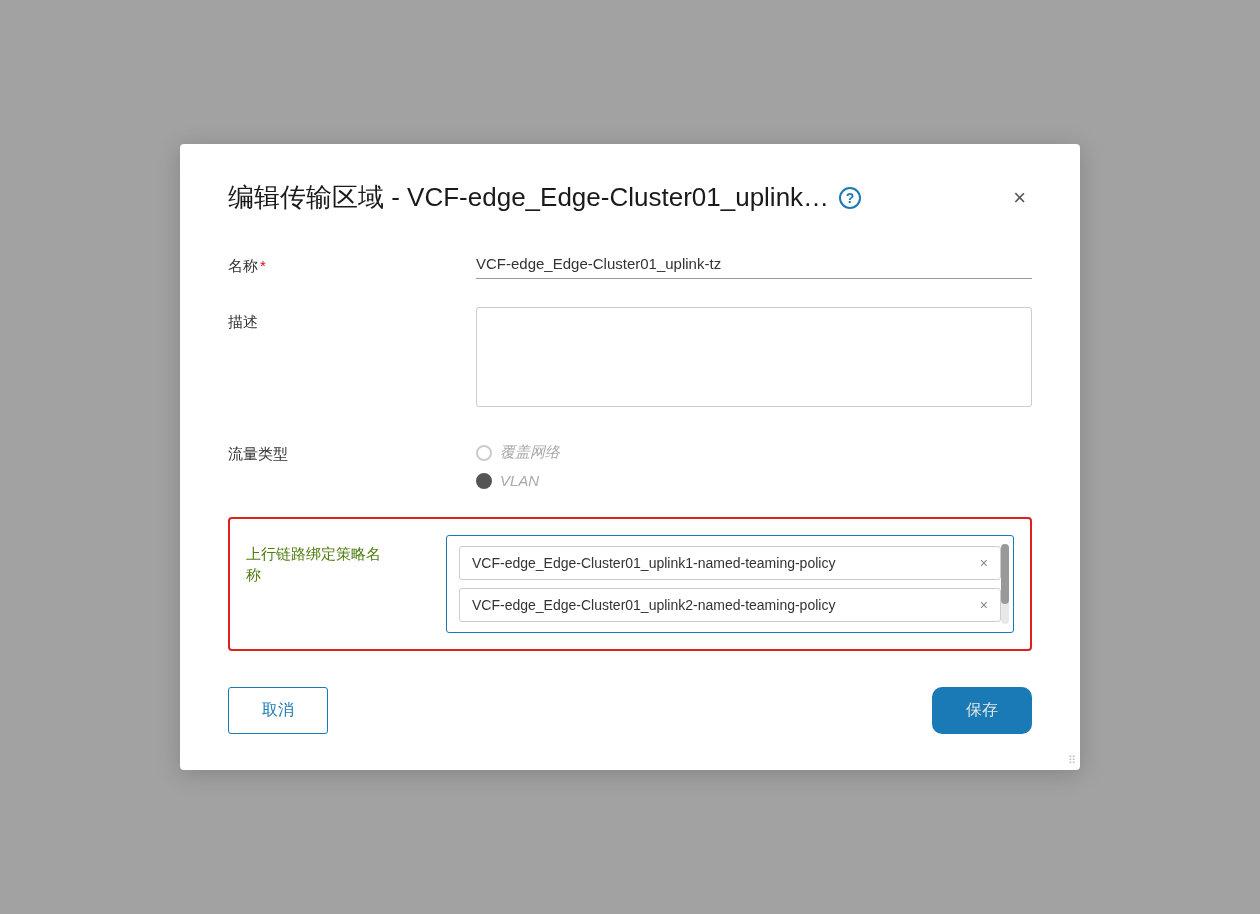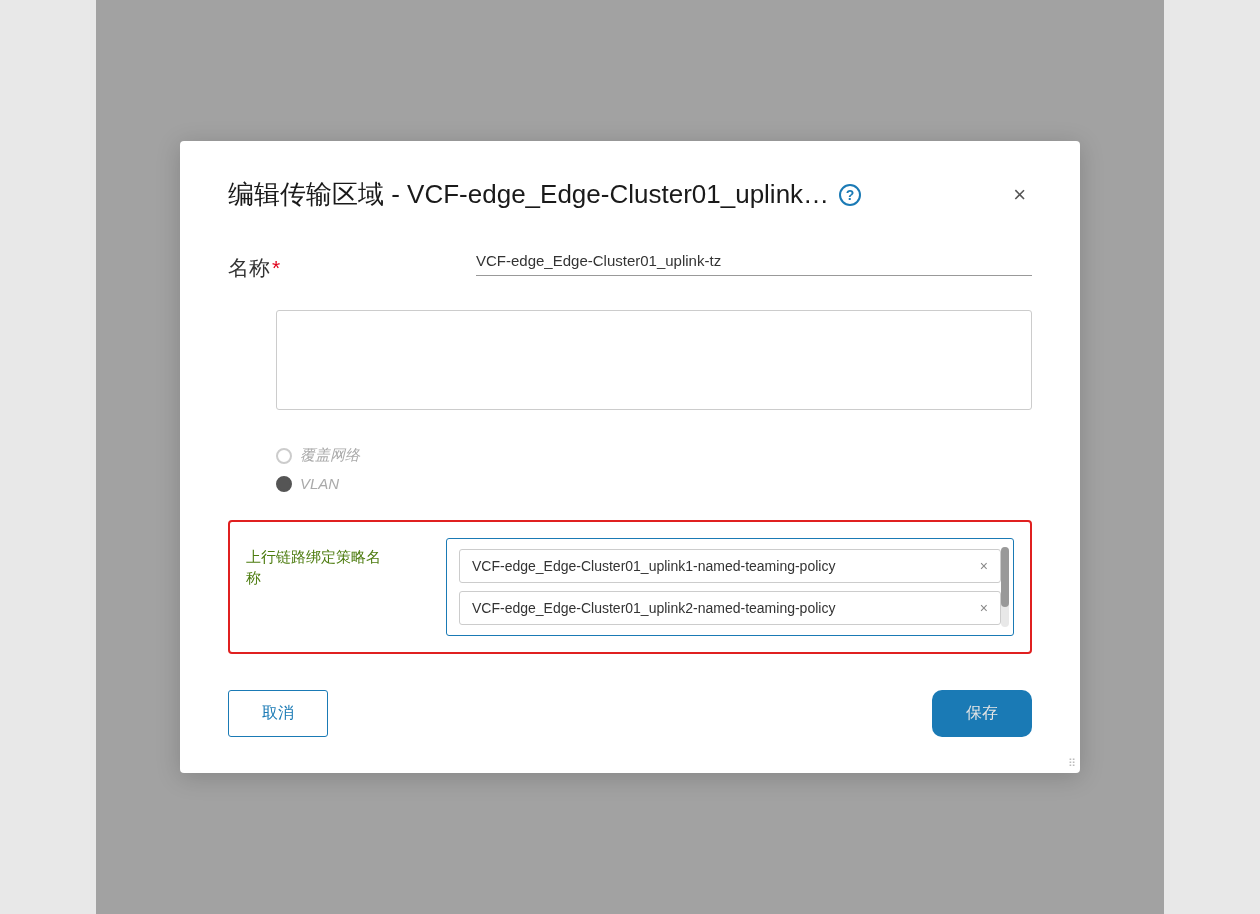--- a/index.html
+++ b/index.html
@@ -12,21 +12,21 @@
       width: 1260px;
       height: 914px;
       background: #e8e8e8;
       display: flex;
       align-items: center;
       justify-content: center;
       font-family: -apple-system, BlinkMacSystemFont, "Helvetica Neue", Arial, sans-serif;
     }
 
     .dialog-overlay {
-      width: 1068px;
+      width: 1260px;
       height: 914px;
       background: rgba(0,0,0,0.3);
       display: flex;
       align-items: center;
       justify-content: center;
     }
 
     .dialog {
       background: #ffffff;
       border-radius: 4px;
@@ -82,21 +82,21 @@
 
     .form-row {
       display: flex;
       align-items: flex-start;
       margin-bottom: 28px;
     }
 
     .form-label {
       width: 200px;
       min-width: 200px;
-      font-size: 21px;
+      font-size: 15px;
       color: #333;
       padding-top: 6px;
       flex-shrink: 0;
     }
 
     .required-star {
       color: #e0001a;
       margin-left: 2px;
     }
 
@@ -282,26 +282,28 @@
     <div class="form-row">
       <div class="form-label">
         <span>名称</span><span class="required-star">*</span>
       </div>
       <div class="form-field">
         <input class="text-input" type="text" value="VCF-edge_Edge-Cluster01_uplink-tz" style="">
       </div>
     </div>
 
     <div class="form-row">
+      <div class="form-label">描述</div>
       <div class="form-field">
         <textarea class="textarea-input" style=""></textarea>
       </div>
     </div>
 
     <div class="form-row">
+      <div class="form-label">流量类型</div>
       <div class="form-field radio-group">
         <div class="radio-item">
           <div class="radio-circle"></div>
           <span>覆盖网络</span>
         </div>
         <div class="radio-item">
           <div class="radio-circle filled"></div>
           <span>VLAN</span>
         </div>
       </div>

